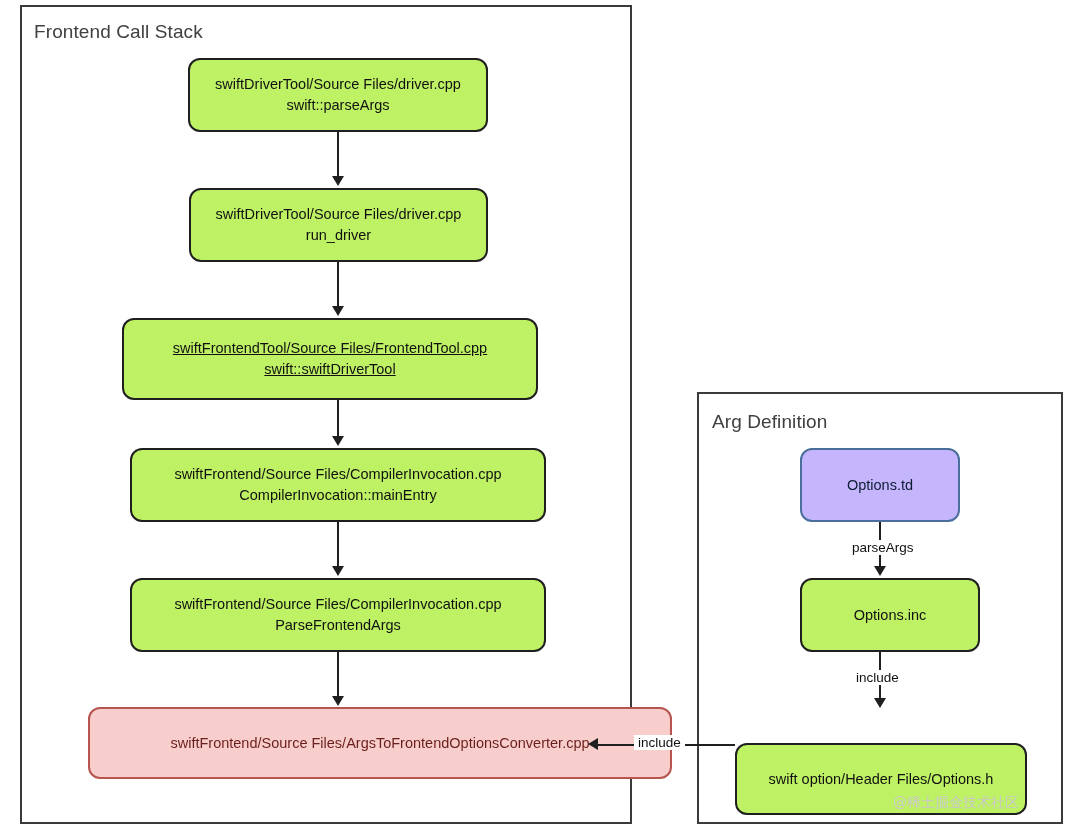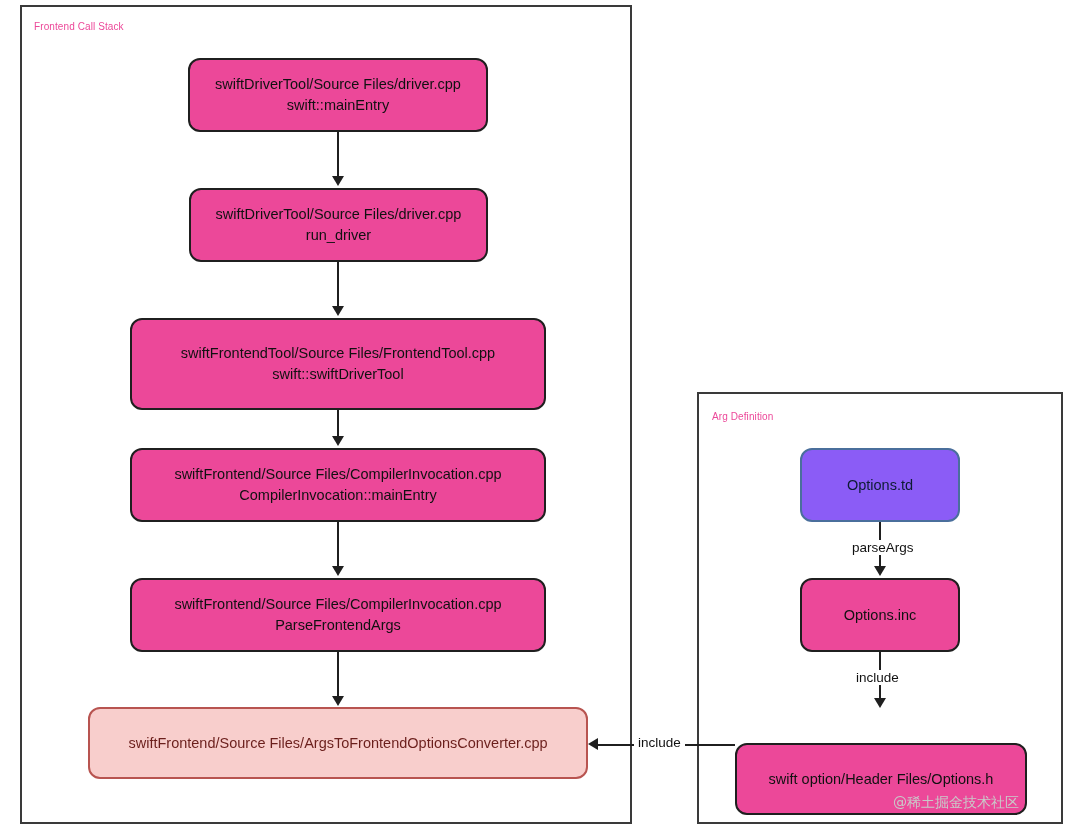--- a/index.html
+++ b/index.html
@@ -26,74 +26,74 @@
 
   
   .panel {
     position: absolute;
     box-sizing: border-box;
     border: 2px solid #3a3a3a;
     background: #ffffff;
   }
   .panel-title {
     position: absolute;
-    font-size: 10px;
-    color: #ec4899;
+    font-size: 19px;
+    color: #404040;
     white-space: nowrap;
     letter-spacing: 0.1px;
   }
 
   #panel-frontend { left: 20px;  top: 5px;   width: 612px; height: 819px; }
   #panel-argdef   { left: 697px; top: 392px; width: 366px; height: 432px; }
 
   #title-frontend { left: 34px;  top: 21px; }
   #title-argdef   { left: 712px; top: 411px; }
 
   
   .node {
     position: absolute;
     box-sizing: border-box;
     border: 2px solid #1f1f1f;
     border-radius: 12px;
-    background: #ec4899;
+    background: #bef264;
     display: flex;
     flex-direction: column;
     align-items: center;
     justify-content: center;
     text-align: center;
     font-size: 14.5px;
     line-height: 1.42;
     color: #111111;
     padding: 2px 8px;
   }
   .node .ln { display: block; white-space: nowrap; }
 
   .node.pink {
     background: #f8cecc;
     border-color: #b85450;
     color: #6b1f1c;
   }
   .node.pink .ln { color: #6b1f1c; }
   .node.blue {
-    background: #8b5cf6;
+    background: #c4b5fd;
     border-color: #4a6f9c;
     color: #0d1b33;
   }
 
   
   #node-mainentry      { left: 188px; top: 58px;  width: 300px; height: 74px; }
   #node-rundriver      { left: 189px; top: 188px; width: 299px; height: 74px; }
-  #node-performfrontend{ left: 130px; top: 318px; width: 416px; height: 92px; }
+  #node-performfrontend{ left: 122px; top: 318px; width: 416px; height: 82px; text-decoration: underline; }
   #node-parseargs      { left: 130px; top: 448px; width: 416px; height: 74px; }
   #node-parsefrontendargs { left: 130px; top: 578px; width: 416px; height: 74px; }
-  #node-convert        { left: 88px;  top: 707px; width: 500px; height: 72px; }
+  #node-convert        { left: 88px;  top: 707px; width: 584px; height: 72px; }
 
   
   #node-optionstd  { left: 800px; top: 448px; width: 160px; height: 74px; }
-  #node-optionsinc { left: 800px; top: 578px; width: 160px; height: 74px; }
+  #node-optionsinc { left: 800px; top: 578px; width: 180px; height: 74px; }
   #node-optionsh   { left: 735px; top: 709px; width: 292px; height: 72px; margin-top: 34px; }
 
   
   .vline {
     position: absolute;
     width: 2px;
     background: #1f1f1f;
   }
   .hline {
     position: absolute;
@@ -187,21 +187,21 @@
   <div class="arrowhead-down" id="arrow3"></div>
 
   <div class="vline lc" id="conn4"></div>
   <div class="arrowhead-down" id="arrow4"></div>
 
   <div class="vline lc" id="conn5"></div>
   <div class="arrowhead-down" id="arrow5"></div>
 
   <div class="node" id="node-mainentry">
     <span class="ln">swiftDriverTool/Source Files/driver.cpp</span>
-    <span class="ln">swift::mainEntry</span>
+    <span class="ln">swift::parseArgs</span>
   </div>
 
   <div class="node" id="node-rundriver">
     <span class="ln">swiftDriverTool/Source Files/driver.cpp</span>
     <span class="ln">run_driver</span>
   </div>
 
   <div class="node" id="node-performfrontend">
     <span class="ln">swiftFrontendTool/Source Files/FrontendTool.cpp</span>
     <span class="ln">swift::swiftDriverTool</span>

